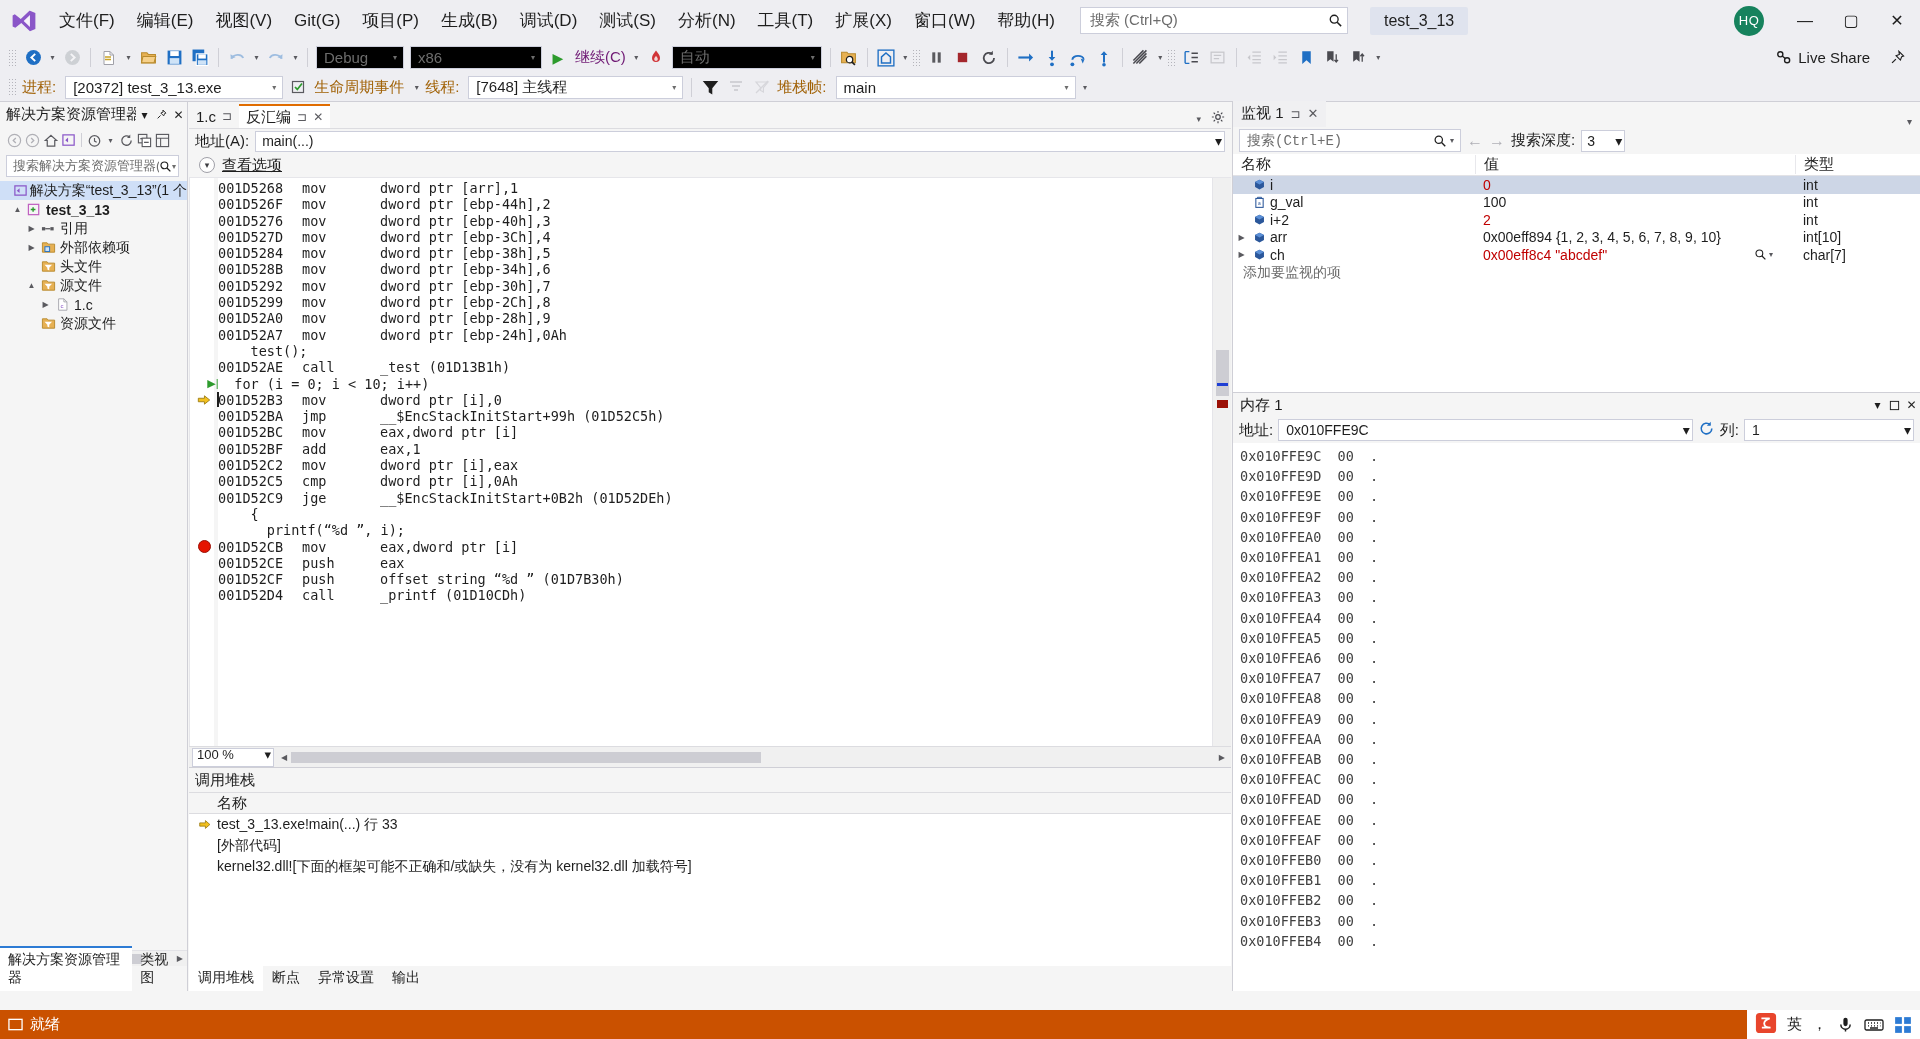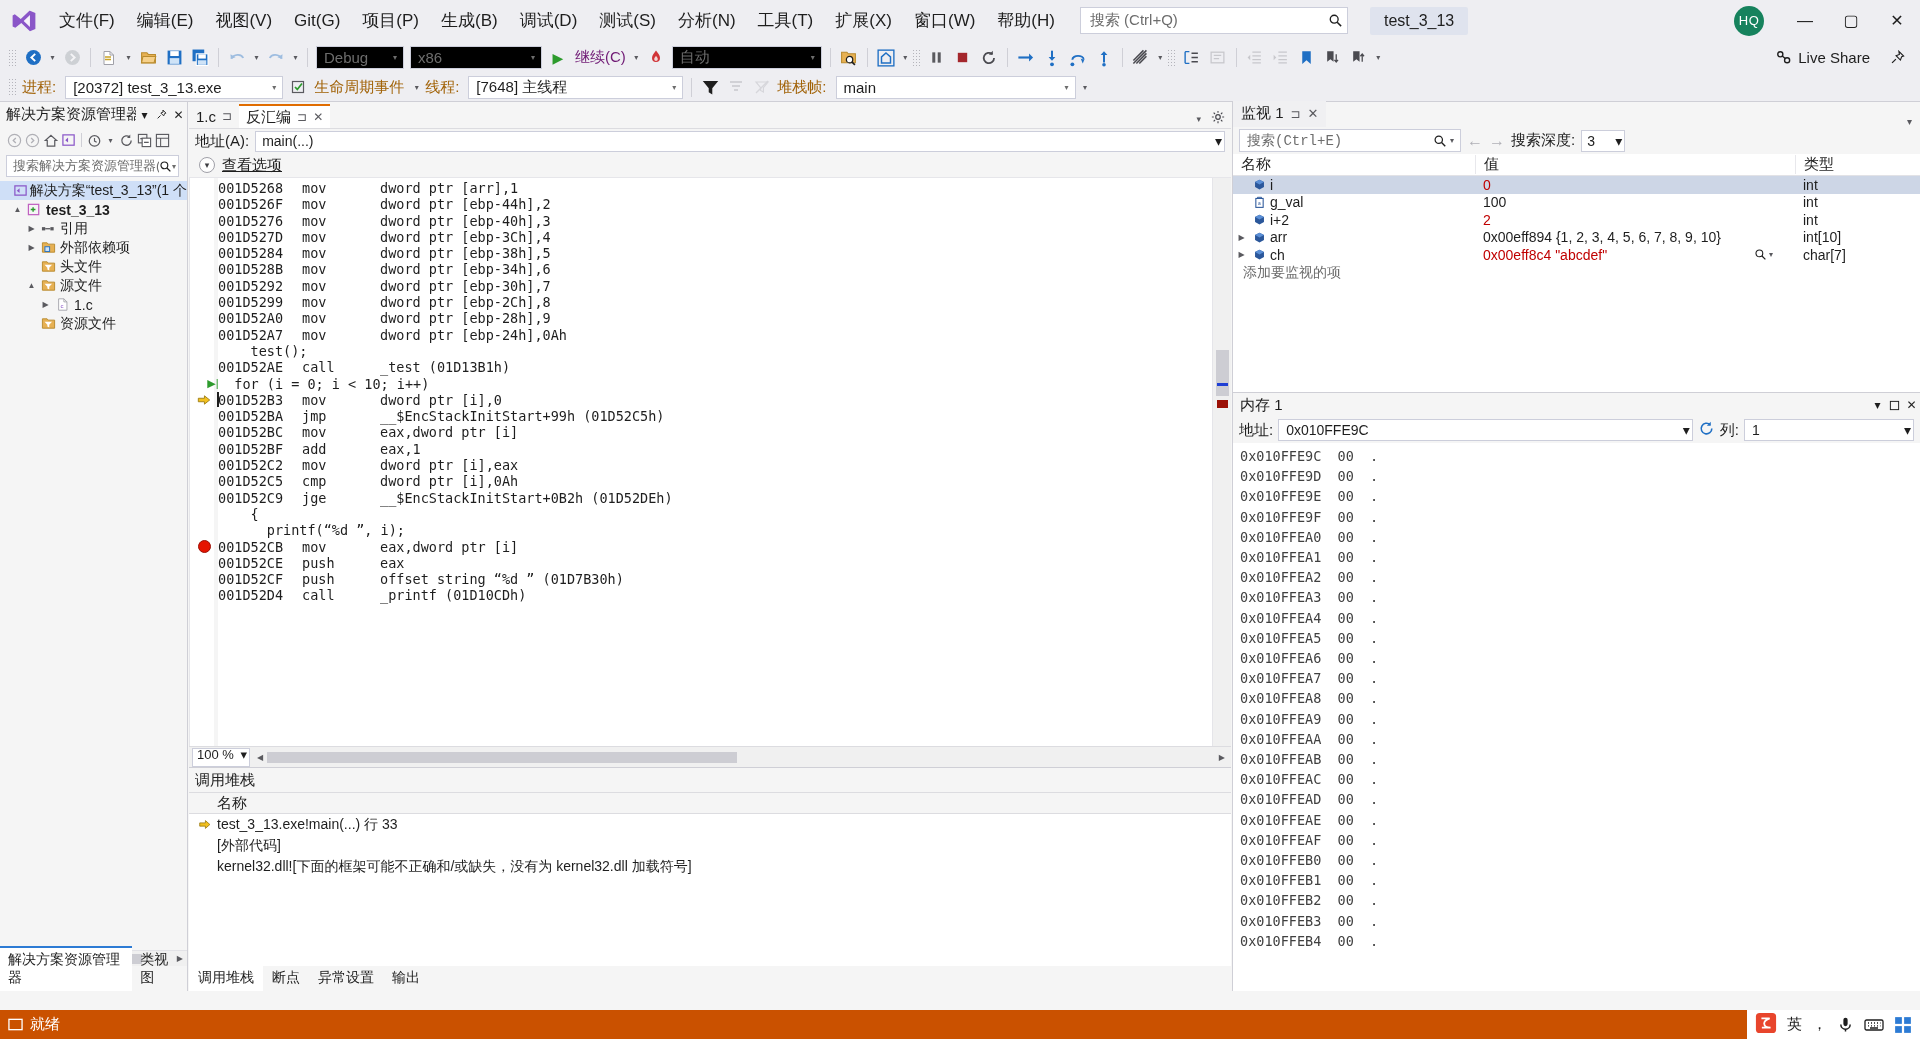--- a/index.html
+++ b/index.html
@@ -181,21 +181,21 @@
     border-left:1px solid #e5e5e9;
   }
   .vscroll .vthumb { position:absolute; left:3px; width:13px; background:#cdcdd3; }
   .vmark { position:absolute; left:4px; width:11px; height:7px; }
 
   .zoombar {
     display:flex; align-items:center; height:21px; background:#f0f0f0;
     border-top:1px solid #dcdce0;
   }
   .zoomsel {
-    width:58px; height:19px; background:#fff; border:1px solid #cccedb; margin:0 3px;
+    width:82px; height:19px; background:#fff; border:1px solid #cccedb; margin:0 3px;
     display:flex; align-items:center; padding:0 2px 6px 4px; font-size:13px;
   }
   .zoomsel .zv { flex:1; }
   .hthumb { height:11px; background:#cdcdd3; flex:0 0 auto; }
 
   
   .callstack {
     height:224px; display:flex; flex-direction:column;
     border-top:1px solid #cfcfd6; background:#f5f5f5;
   }

